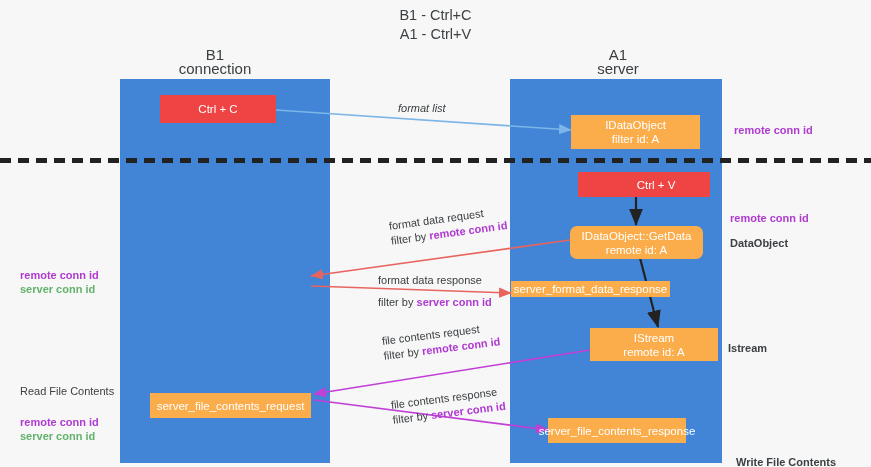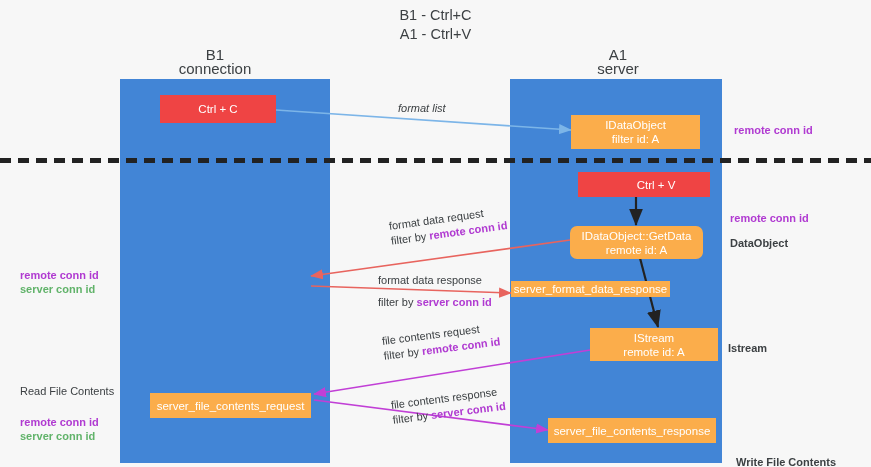--- a/index.html
+++ b/index.html
@@ -160,21 +160,21 @@
 remote id: A</div>
 
 
   <div class="box orange" style="left:511px; top:281px; width:159px; height:16px;">server_format_data_response</div>
 
   <div class="box orange" style="left:590px; top:328px; width:128px; height:33px;">IStream
 remote id: A</div>
 
   <div class="box orange" style="left:150px; top:384px; width:161px; height:25px;margin-top:9px;">server_file_contents_request</div>
 
-  <div class="box orange" style="left:548px; top:418px; width:168px; height:25px;">server_file_contents_response</div>
+  <div class="box orange" style="left:548px; top:418px; width:138px; height:25px;">server_file_contents_response</div>
 
   <div class="edge-label" style="left:398px; top:101px;font-style:italic;">format list</div>
 
   <div class="edge-label" style="left:388px; top:219px; transform:rotate(-7.8deg);">
     <div><span>format data request</span></div>
     <div><span>filter by </span><span class="hl-purple">remote conn id</span></div>
   </div>
 
   <div class="edge-label" style="left:378px; top:273px;">
     <div><span>format data response</span></div>

